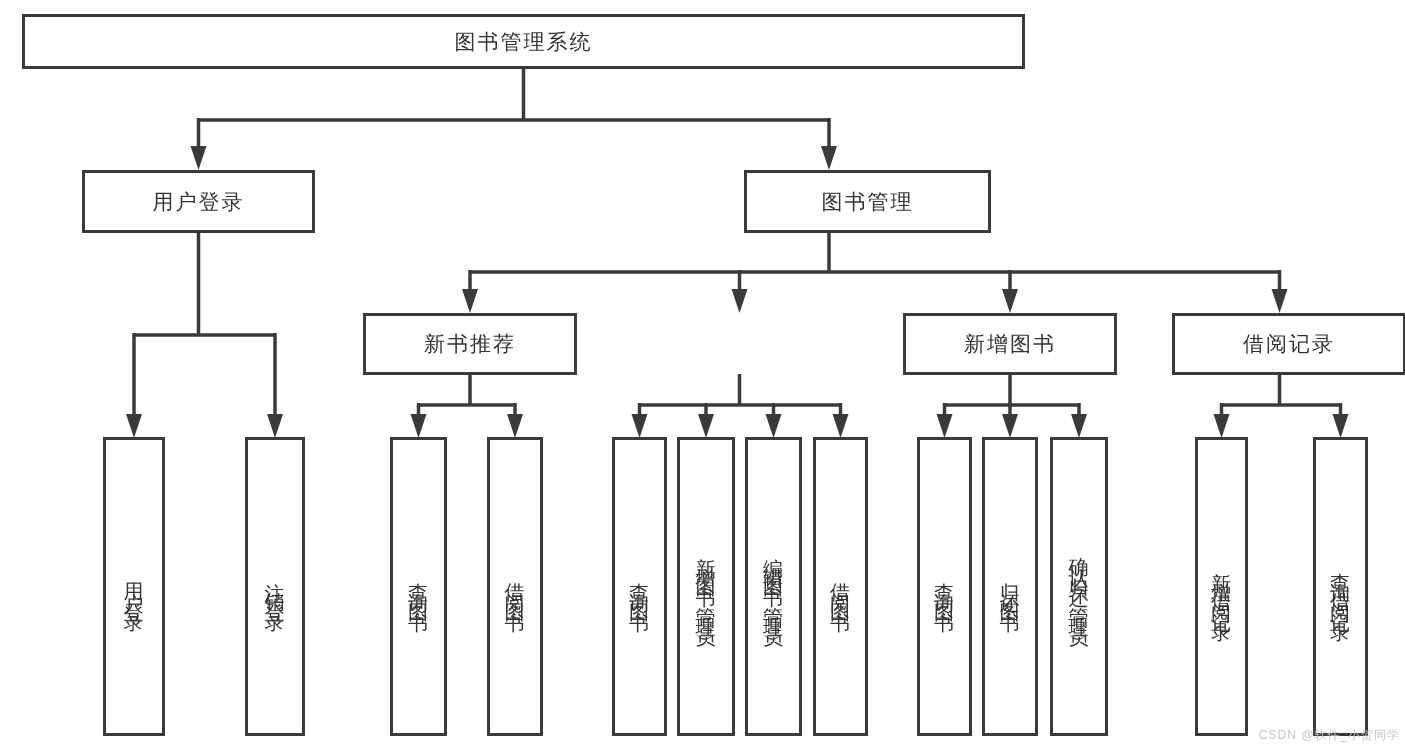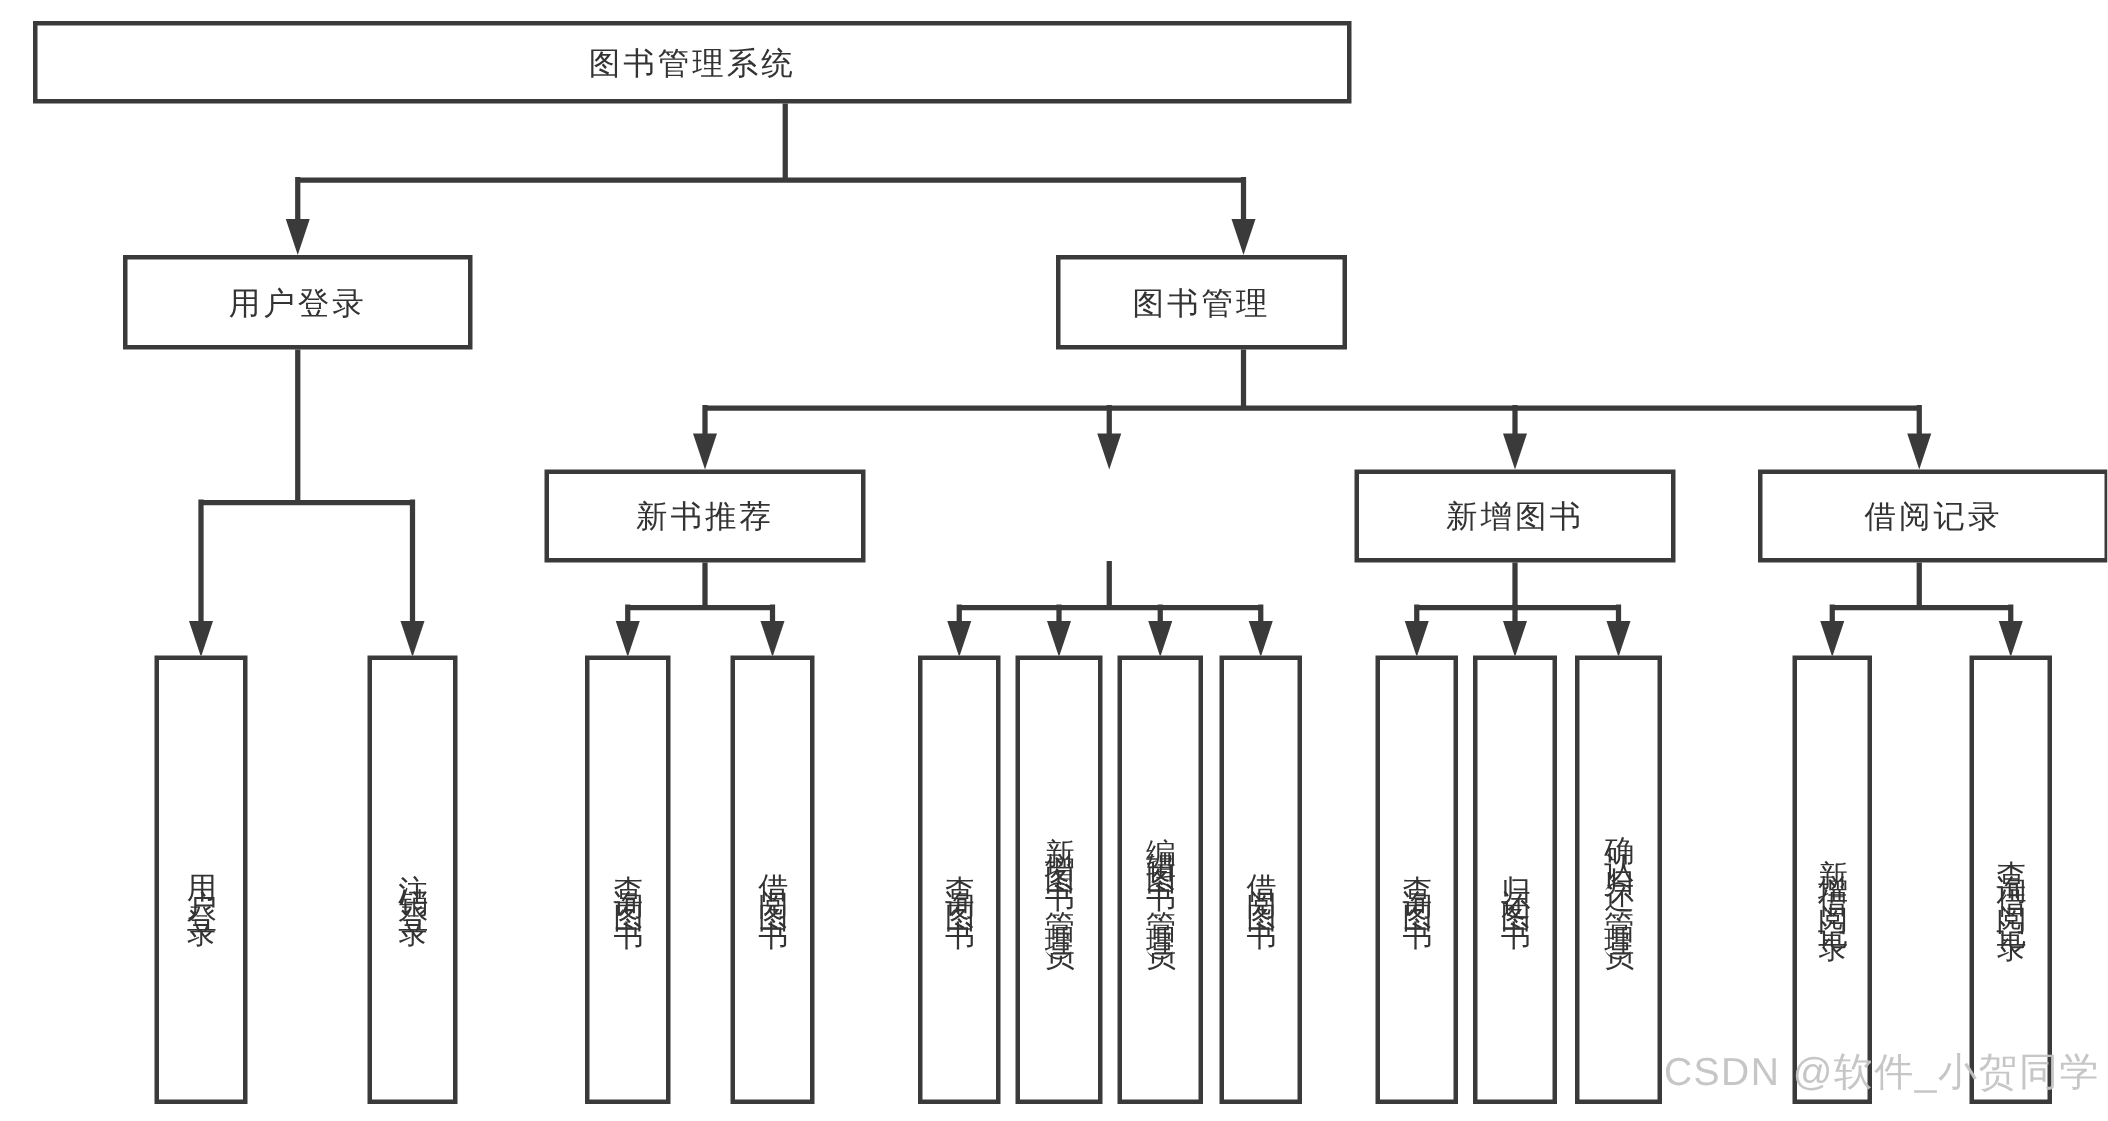--- a/index.html
+++ b/index.html
@@ -10,22 +10,22 @@
   .connectors{position:absolute;left:0;top:0;z-index:0;}
   .node{
     position:absolute;box-sizing:border-box;background:#ffffff;
     border:3px solid #3a3a3a;display:flex;align-items:center;justify-content:center;
     color:#333333;z-index:1;
   }
   .h-node{font-size:21px;letter-spacing:2px;}
   .leaf{top:437px;height:299px;font-size:20px;}
   .vtext{writing-mode:vertical-rl;text-orientation:mixed;letter-spacing:10px;line-height:1;}
   .watermark{
-    position:absolute;right:5px;bottom:15px;z-index:3;
-    font-size:26px;color:rgba(195,195,195,0.95);letter-spacing:1px;white-space:nowrap;
+    position:absolute;right:5px;bottom:3px;z-index:3;
+    font-size:12px;color:rgba(195,195,195,0.95);letter-spacing:1px;white-space:nowrap;
   }
 </style>
 </head>
 <body>
 
 <div class="canvas">
 
   <svg class="connectors" width="1405" height="747" viewBox="0 0 1405 747" aria-hidden="true">
     <g stroke="#3a3a3a" stroke-width="3.5" fill="none" stroke-linejoin="round">
 
@@ -88,28 +88,28 @@
       <polygon points="765.5,414 781.5,414 773.5,438"></polygon>
       <polygon points="832.5,414 848.5,414 840.5,438"></polygon>
       <polygon points="936.5,414 952.5,414 944.5,438"></polygon>
       <polygon points="1002,414 1018,414 1010,438"></polygon>
       <polygon points="1071,414 1087,414 1079,438"></polygon>
       <polygon points="1213.5,414 1229.5,414 1221.5,438"></polygon>
       <polygon points="1332.5,414 1348.5,414 1340.5,438"></polygon>
     </g>
   </svg>
 
-  <div class="node h-node" style="left:22px;top:14px;width:879px;height:55px">
+  <div class="node h-node" style="left:22px;top:14px;width:1003px;height:55px">
     <span>图书管理系统</span>
   </div>
 
   <div class="node h-node" style="left:82px;top:170px;width:233px;height:63px">
     <span>用户登录</span>
   </div>
-  <div class="node h-node" style="left:704px;top:170px;width:194px;height:63px">
+  <div class="node h-node" style="left:744px;top:170px;width:247px;height:63px">
     <span>图书管理</span>
   </div>
 
   <div class="node h-node" style="left:363px;top:313px;width:214px;height:62px">
     <span>新书推荐</span>
   </div>
   <div class="node h-node" style="left:903px;top:313px;width:214px;height:62px">
     <span>新增图书</span>
   </div>
   <div class="node h-node" style="left:1172px;top:313px;width:234px;height:62px">

